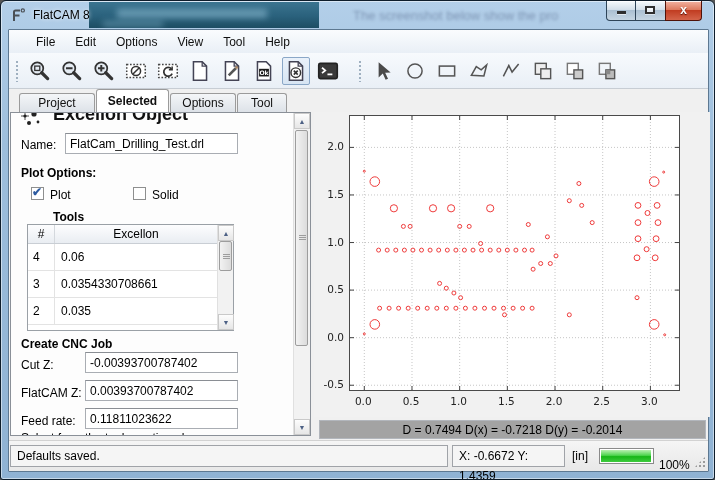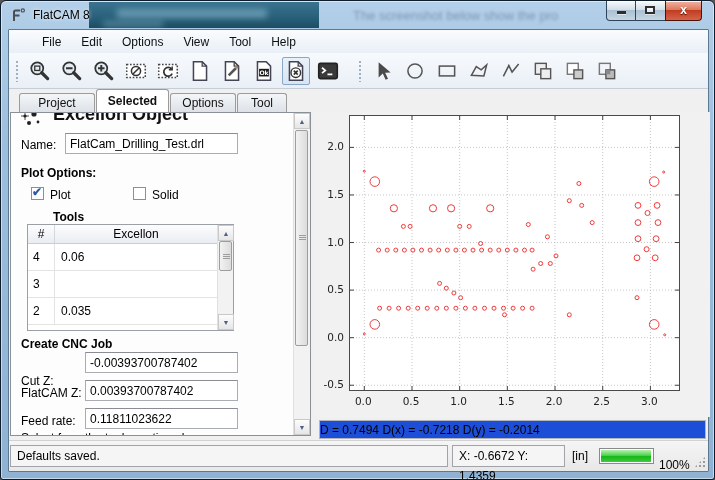--- a/index.html
+++ b/index.html
@@ -24,21 +24,21 @@
   .wbtn-min{width:30px;border-radius:0 0 0 4px;}
   .wbtn-max{width:29px;border-left:none;border-right:none;}
   .wbtn-close{width:37px;border-radius:0 0 4px 0;
     background:linear-gradient(180deg,#f2b3a2 0%,#dd7b60 45%,#c13d22 50%,#d4644a 100%);
     border-color:#4f1209;}
   .glyph-min{position:absolute;left:10px;bottom:6px;width:9px;height:3px;background:#2e2e2e;box-shadow:0 1px 0 rgba(255,255,255,.6);}
   .glyph-max{position:absolute;left:9px;top:5px;width:10px;height:8px;border:2px solid #2e2e2e;background:rgba(255,255,255,.7);box-shadow:0 1px 0 rgba(255,255,255,.5);}
   .glyph-close{width:100%;text-align:center;line-height:18px;font-size:12px;font-weight:bold;color:#fff;text-shadow:0 1px 1px #551107;}
   
   .client{position:absolute;left:7px;top:28px;width:701px;height:443px;background:#f0f0f0;border:1px solid #5d7891;border-radius:1px;}
-  .menubar{position:absolute;left:0;top:0;right:0;height:24px;display:flex;align-items:center;padding-left:23px;
+  .menubar{position:absolute;left:0;top:0;right:0;height:24px;display:flex;align-items:center;padding-left:17px;
     background:linear-gradient(180deg,#fafcfe,#e9eff6);border-bottom:1px solid #dfe5ec;}
   .menu-item{padding:3px 10px 3px 10px;font-size:12px;color:#101010;}
   .toolbar{position:absolute;left:0;top:23px;right:0;height:36px;display:flex;align-items:center;
     background:linear-gradient(180deg,#f7fafd,#e9eff6);border-bottom:1px solid #c7cdd4;}
   .tb-handle{width:5px;height:22px;margin:0 4px 0 6px;
     background-image:radial-gradient(#9fb0c0 1px,transparent 1.2px);background-size:4px 4px;}
   .tbtn{width:28px;height:28px;display:flex;align-items:center;justify-content:center;margin:0 2px;border:1px solid transparent;}
   .tbtn.pressed{background:linear-gradient(180deg,#e9f1fa,#d7e5f3);border:1px solid #8aa7c7;border-radius:2px;}
   .tbtn svg{display:block;}
   
@@ -72,21 +72,21 @@
   .sb-grip{position:absolute;left:3px;width:7px;height:1px;background:#9d9d9d;box-shadow:0 2px 0 #9d9d9d,0 4px 0 #9d9d9d;}
   
   .right-panel{position:absolute;left:305px;top:82px;width:396px;height:305px;background:#f1f1f1;}
   .plot-box{position:absolute;left:35px;top:3px;width:331px;height:276px;background:#fff;border:1px solid #4a4a4a;}
   .plot-box svg{display:block;}
   .grid{stroke:#c6c6c6;stroke-width:1;stroke-dasharray:1,2;}
   .tick{stroke:#444;stroke-width:1;}
   .pt{fill:none;stroke:#ef3b3b;stroke-width:1;}
   .ytick{position:absolute;left:0;width:30px;text-align:right;font-family:"DejaVu Sans",sans-serif;font-size:10.5px;color:#222;}
   .xtick{position:absolute;top:283px;width:30px;text-align:center;font-family:"DejaVu Sans",sans-serif;font-size:10.5px;color:#222;}
-  .readout{position:absolute;left:310px;top:390px;width:387px;height:19px;border:1px solid #b2b6bc;background:#1d4ed8;font-size:12px;line-height:18px;padding-left:0;color:#000;}
+  .readout{position:absolute;left:310px;top:390px;width:387px;height:19px;border:1px solid #b2b6bc;background:#a3a3a3;font-size:12px;line-height:18px;padding-left:0;color:#000;text-align:center;}
   
   .statusbar{position:absolute;left:0;right:0;bottom:0;height:31px;background:linear-gradient(180deg,#f5f5f5,#e8e8e8);border-top:1px solid #d2d2d2;}
   .sb-box{position:absolute;top:4px;height:22px;border:1px solid #a0a3a8;background:#f5f5f5;font-size:12px;line-height:20px;padding-left:6px;color:#000;}
   .units{position:absolute;top:4px;height:22px;font-size:12px;line-height:22px;color:#000;}
   .progress{position:absolute;left:590px;top:7px;width:55px;height:16px;border:1px solid #8a8a8a;background:#fff;}
   .progress-fill{position:absolute;left:1px;top:1px;bottom:1px;width:94%;
     background:linear-gradient(180deg,#b8f0b0 0%,#4ed44e 45%,#17b617 55%,#3ecb3e 100%);}
   .pct{position:absolute;left:650px;top:4px;font-size:12px;line-height:22px;color:#000;margin-top:9px;}
   .grip{position:absolute;right:2px;bottom:3px;width:12px;height:12px;
     background-image:radial-gradient(#9a9a9a 1px,transparent 1.2px);background-size:4px 4px;background-position:bottom right;clip-path:polygon(100% 0,100% 100%,0 100%);}
@@ -292,37 +292,38 @@
         <div class="tt-header">
           <div class="tt-h-num">#</div>
           <div class="tt-h-dia">Excellon</div>
         </div>
         <div class="tt-row" style="top:19px;">
           <div class="tt-c-num">4</div>
           <div class="tt-c-dia">0.06</div>
         </div>
         <div class="tt-row" style="top:46px;">
           <div class="tt-c-num">3</div>
+          <div class="tt-c-dia">0.0354330708661</div>
         </div>
         <div class="tt-row" style="top:73px;">
           <div class="tt-c-num">2</div>
           <div class="tt-c-dia">0.035</div>
         </div>
         <div class="sb-v" style="right:0;width:16px;">
           <div class="sb-btn" style="top:0;">▲</div>
           <div class="sb-thumb" style="top:16px;height:30px;">
               <div class="sb-grip" style="top:12px;"></div>
             </div>
           <div class="sb-btn" style="bottom:0;">▼</div>
         </div>
       </div>
 
       <span class="fld-label bold" style="left:10px;top:224px;">Create CNC Job</span>
 
-      <span class="fld-label" style="left:10px;top:245px;margin-top:16px;">Cut Z:</span>
+      <span class="fld-label" style="left:10px;top:245px;">Cut Z:</span>
       <input class="txt-input" style="left: 74px; top: 239px; width: 153px;" value="-0.00393700787402">
 
       <span class="fld-label" style="left:10px;top:273px;">FlatCAM Z:</span>
       <input class="txt-input" style="left: 74px; top: 267px; width: 153px;" value="0.00393700787402">
 
       <span class="fld-label" style="left:10px;top:301px;">Feed rate:</span>
       <input class="txt-input" style="left: 74px; top: 295px; width: 153px;" value="0.11811023622">
 
       <span class="fld-label" style="left:10px;top:318px;">Select from the tools section above</span>
 

